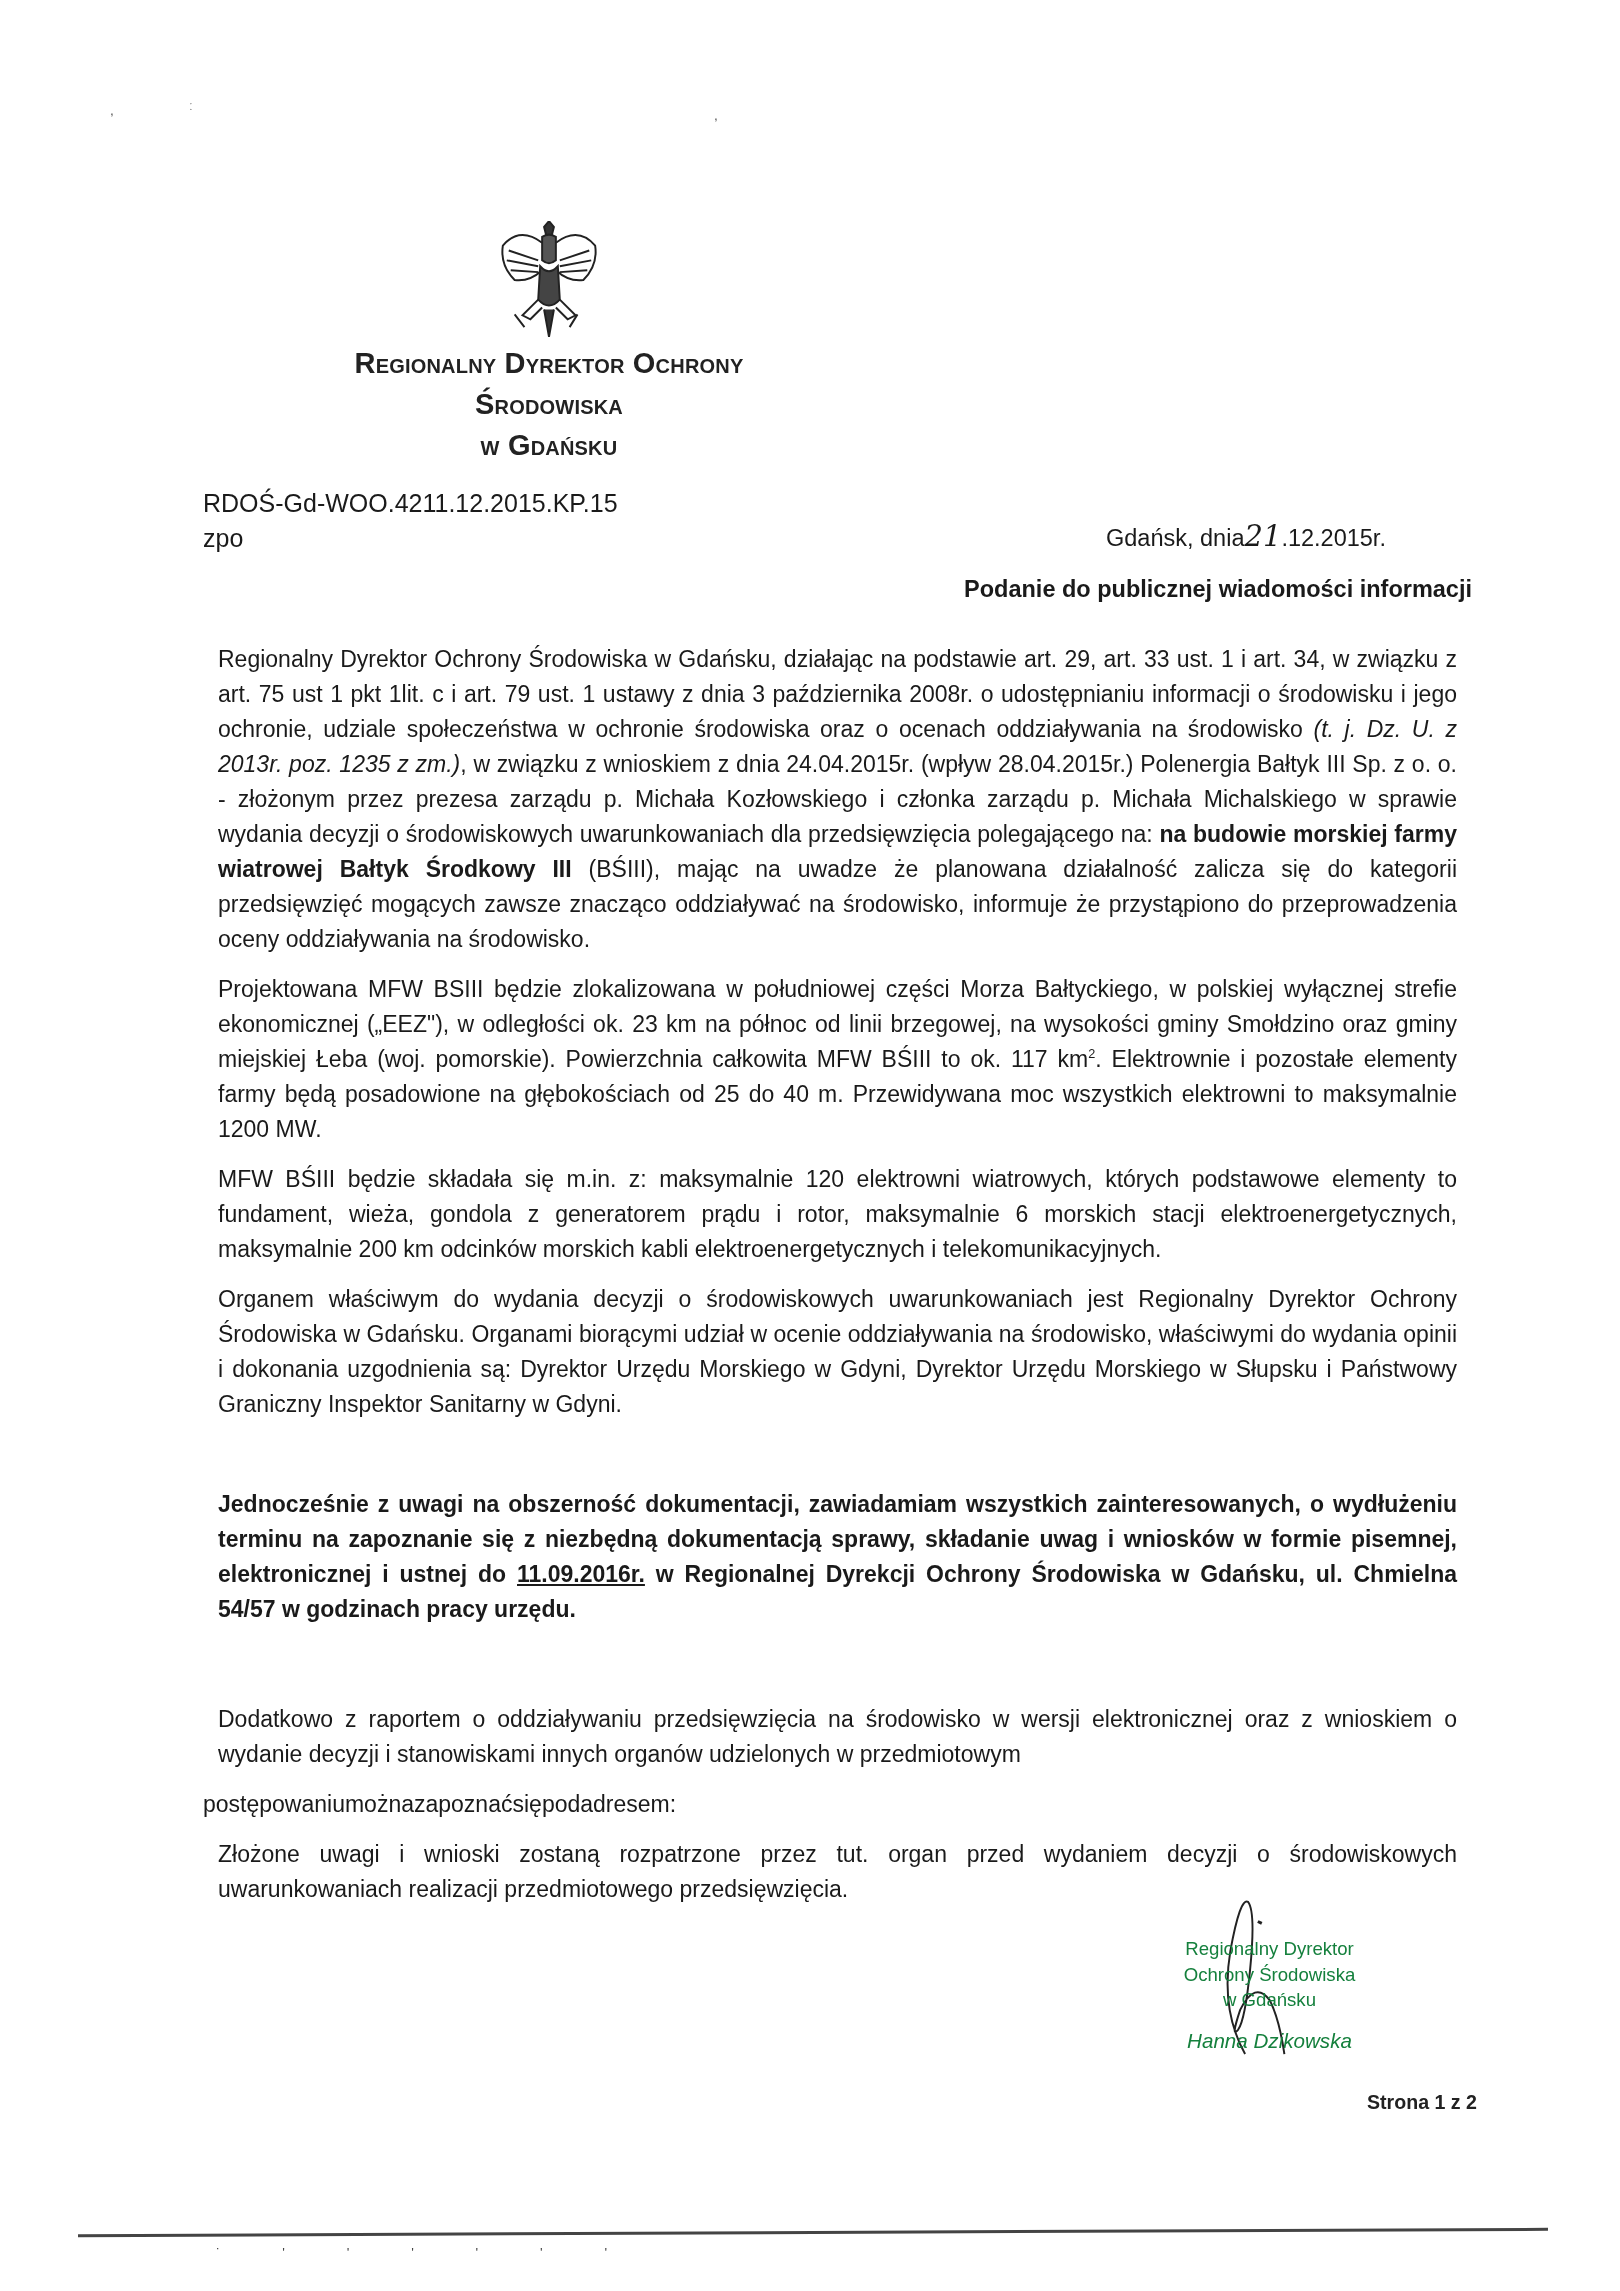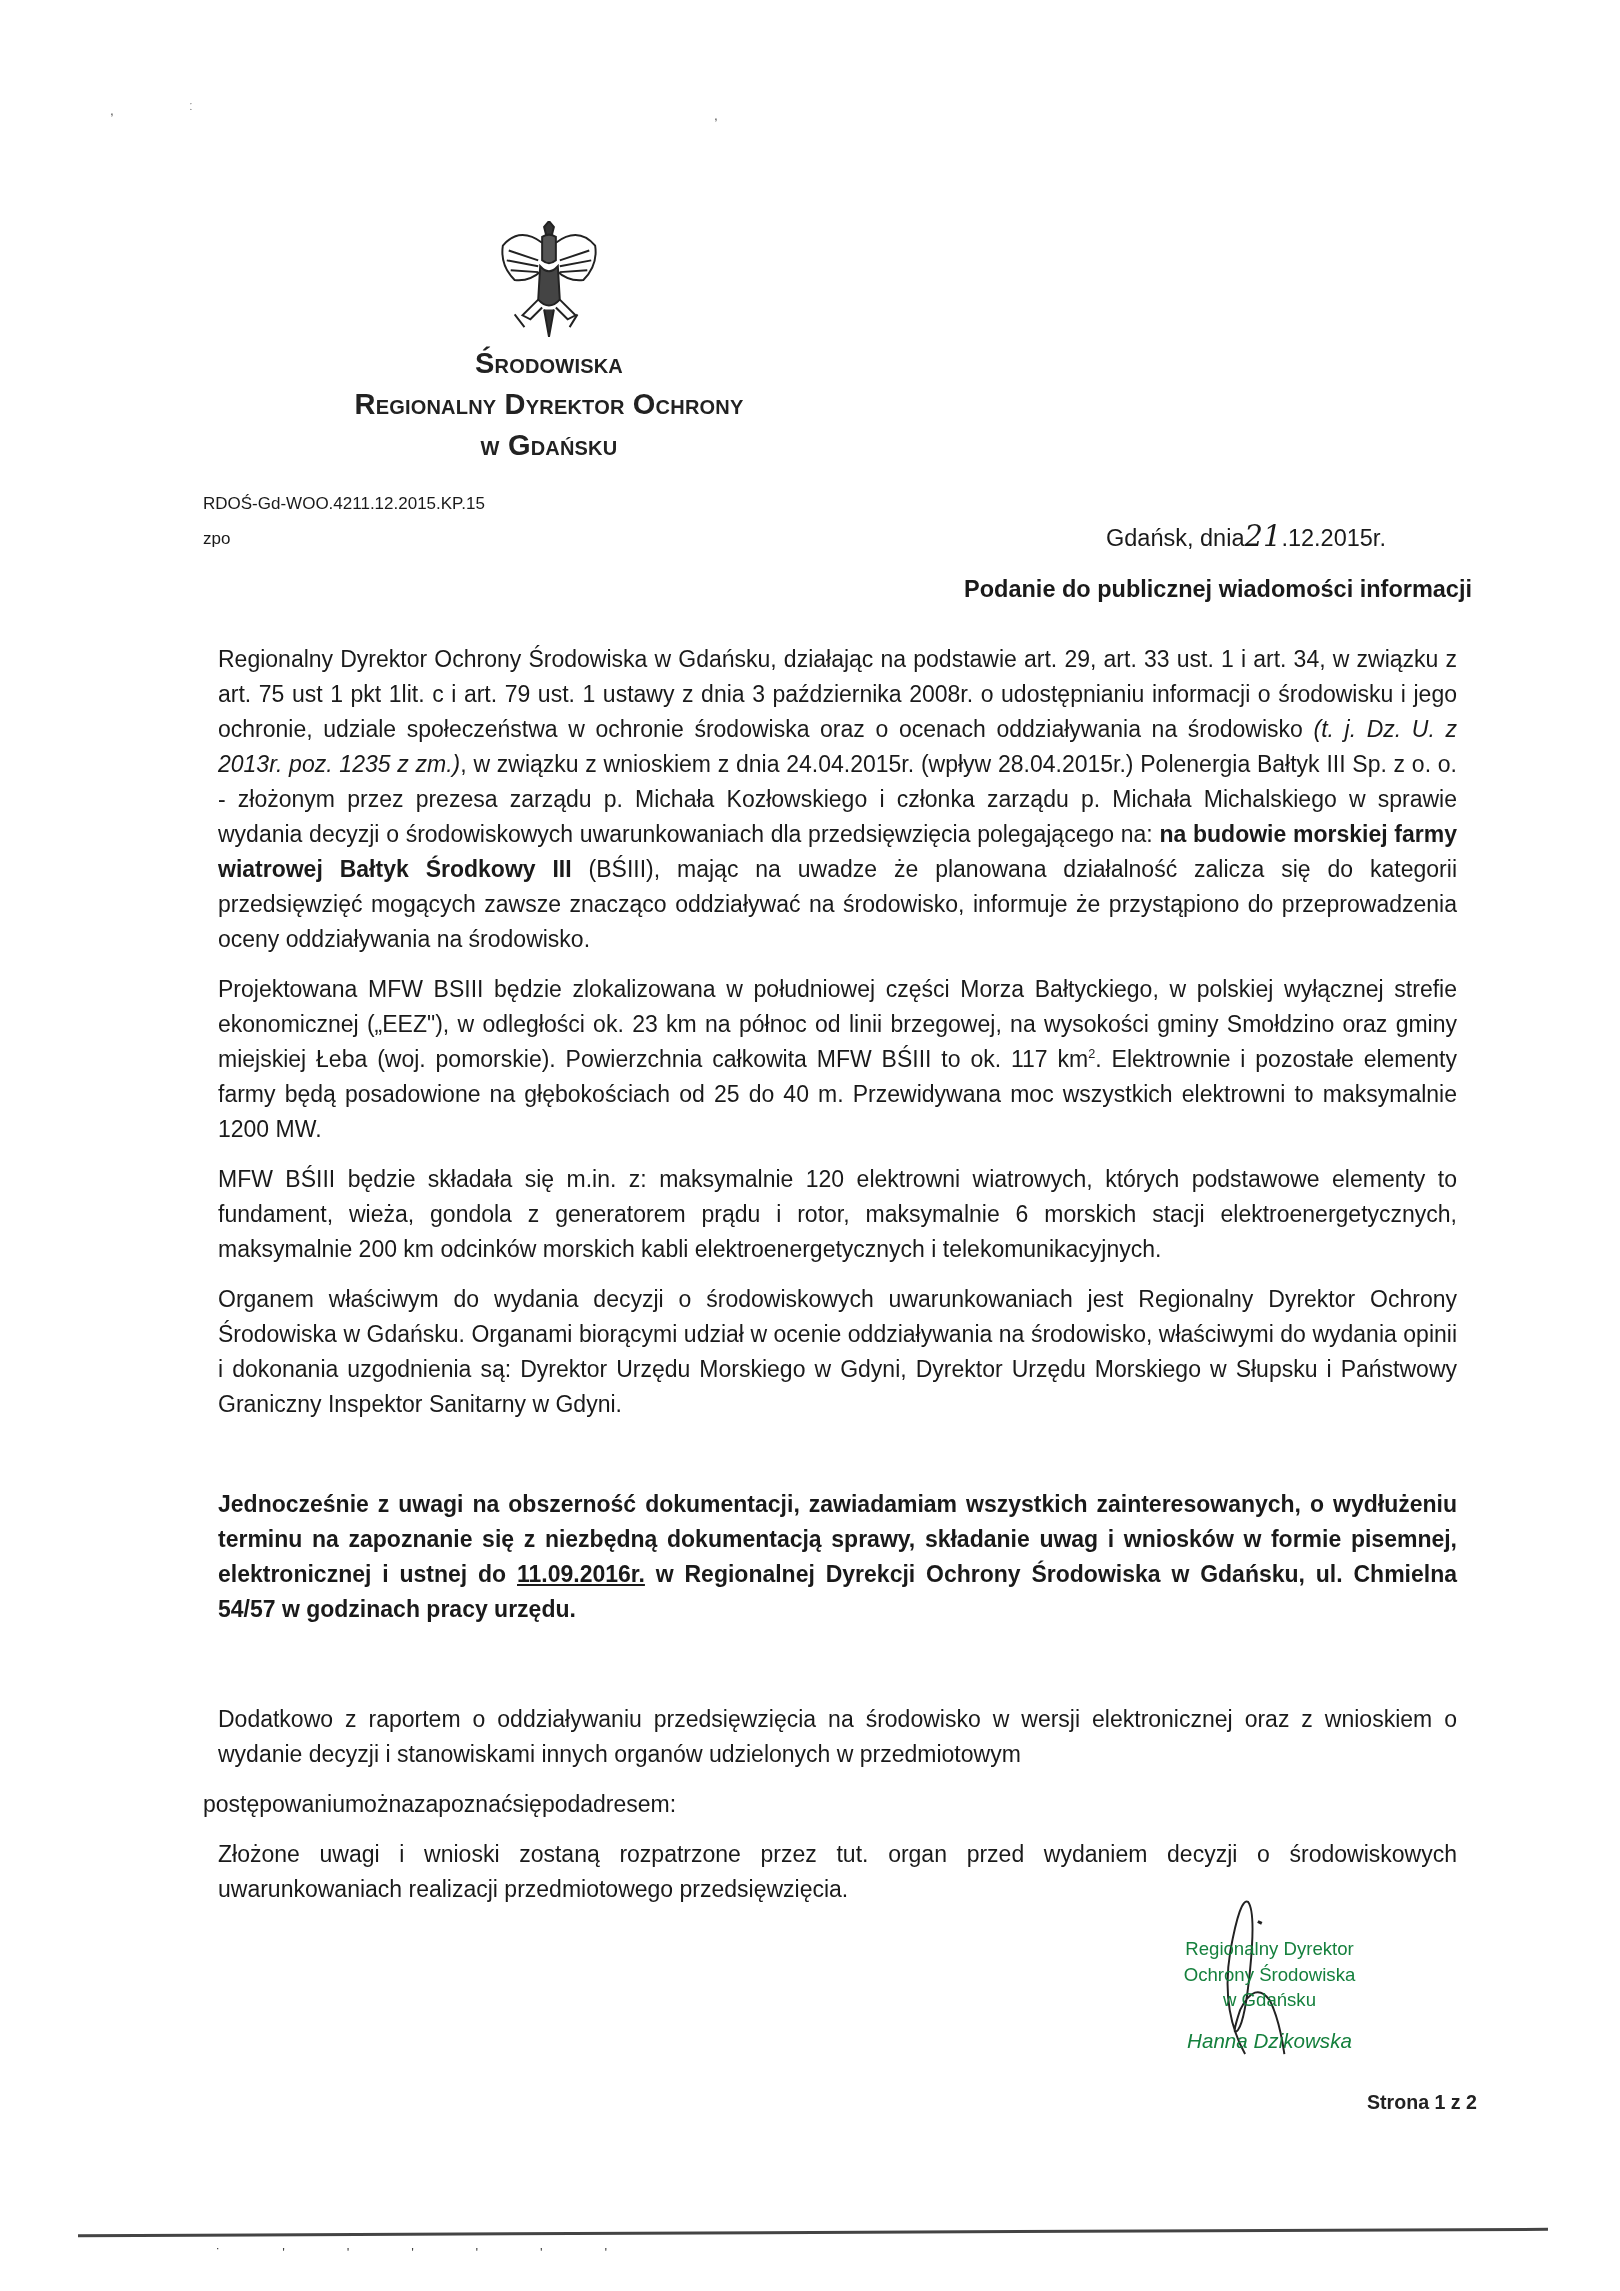--- a/index.html
+++ b/index.html
@@ -4,21 +4,21 @@
 <style>
   html, body { margin: 0; padding: 0; background: #ffffff; }
   body { width: 1620px; height: 2292px; position: relative; overflow: hidden; color: #1a1a1a;
          font-family: "Liberation Sans", "DejaVu Sans", sans-serif; }
   .abs { position: absolute; }
   .specks span { position: absolute; color: #555; font-size: 13.7px; }
   .emblem { left: 495px; top: 221px; width: 108px; height: 118px; }
   .header { left: 255px; width: 588px; top: 343px; text-align: center; font-weight: bold;
             font-variant: small-caps; font-size: 29px; line-height: 41px; color: #222; letter-spacing: 0.2px; }
   .header div { white-space: nowrap; }
-  .ref { left: 203px; top: 486px; font-size: 17px; line-height: 35px; }
+  .ref { left: 203px; top: 486px; font-size: 25px; line-height: 35px; }
   .date { left: 1106px; top: 519px; font-size: 23.5px; line-height: 35px; white-space: nowrap; }
   .date .hand { font-family: "DejaVu Serif", serif; font-style: italic; font-size: 29px; }
   .title { left: 203px; width: 1269px; top: 576px; text-align: right; font-weight: bold; font-size: 23.5px; }
   .body { left: 203px; width: 1269px; top: 627px; font-size: 23px; line-height: 35px; text-align: justify; }
   .body p { margin: 15px; }
   .body .gap { height: 35px; }
   .body .gap2 { height: 45px; }
   .body b { font-weight: bold; }
   .body i { font-style: italic; }
   .body u { text-decoration: underline; }
@@ -51,22 +51,22 @@
     <path d="M96 30 L66 40 M98 40 L66 46 M94 50 L66 52"></path>
     <path d="M46 46 Q55 56 64 46 L66 80 Q55 92 44 80 Z" fill="#444"></path>
     <path d="M44 80 L28 96 L36 100 L48 88"></path>
     <path d="M66 80 L82 96 L74 100 L62 88"></path>
     <path d="M50 90 L55 118 L60 90" fill="#333"></path>
     <path d="M20 95 L30 108 M84 95 L76 108"></path>
   </g>
 </svg>
 
 <div class="abs header">
+  <div>Regionalny Dyrektor Ochrony</div>
   <div>Środowiska</div>
-  <div>Regionalny Dyrektor Ochrony</div>
   <div>w Gdańsku</div>
 </div>
 
 <div class="abs ref">
   <div>RDOŚ-Gd-WOO.4211.12.2015.KP.15</div>
   <div>zpo</div>
 </div>
 
 <div class="abs date">
   <span>Gdańsk, dnia</span><span class="hand">21</span><span>.12.2015r.</span>

